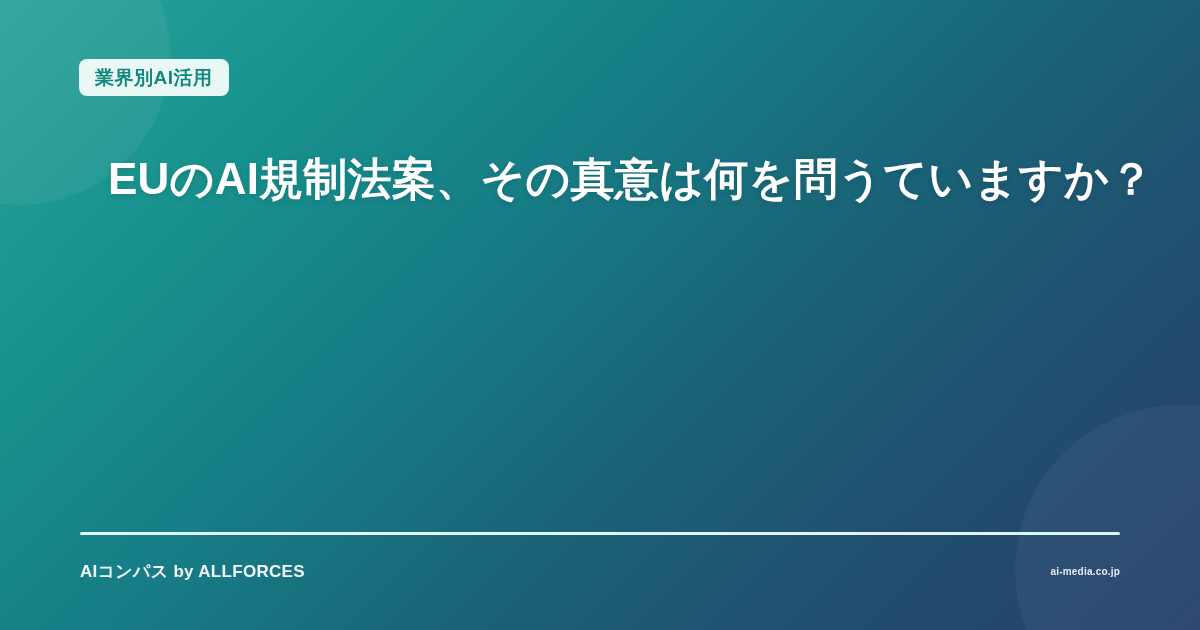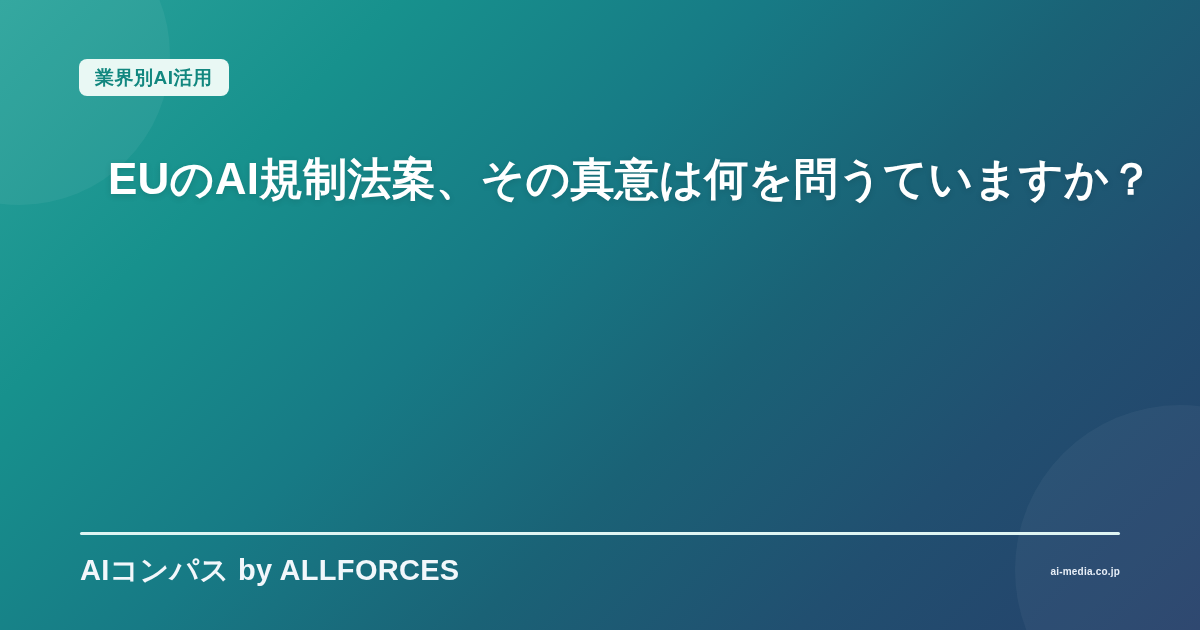--- a/index.html
+++ b/index.html
@@ -105,21 +105,21 @@
     top: 556px;
     width: 1040px;
     height: 30px;
     display: flex;
     align-items: center;
     justify-content: space-between;
   }
 
   .footer-brand {
     color: #f2f7fb;
-    font-size: 29px;
+    font-size: 17px;
     font-weight: bold;
     letter-spacing: 0.3px;
     white-space: nowrap;
   }
 
   .footer-url {
     color: #e7eef7;
     font-size: 10px;
     font-weight: bold;
     letter-spacing: 0.2px;

